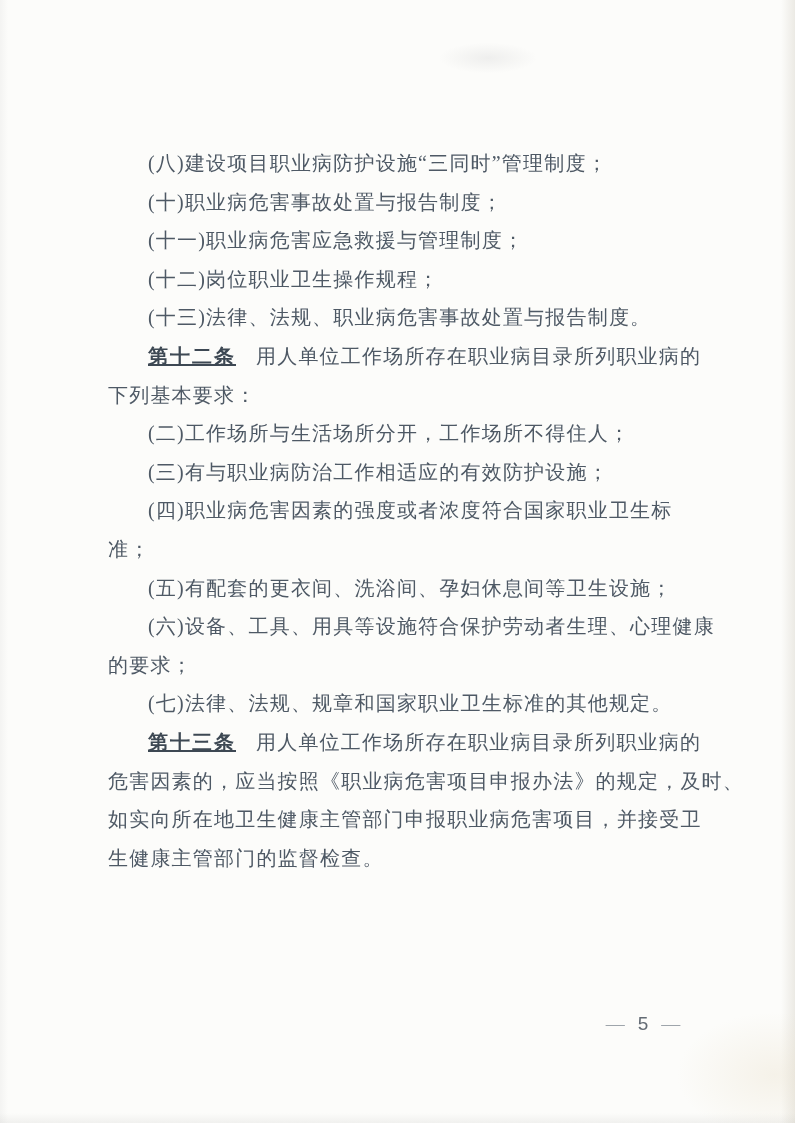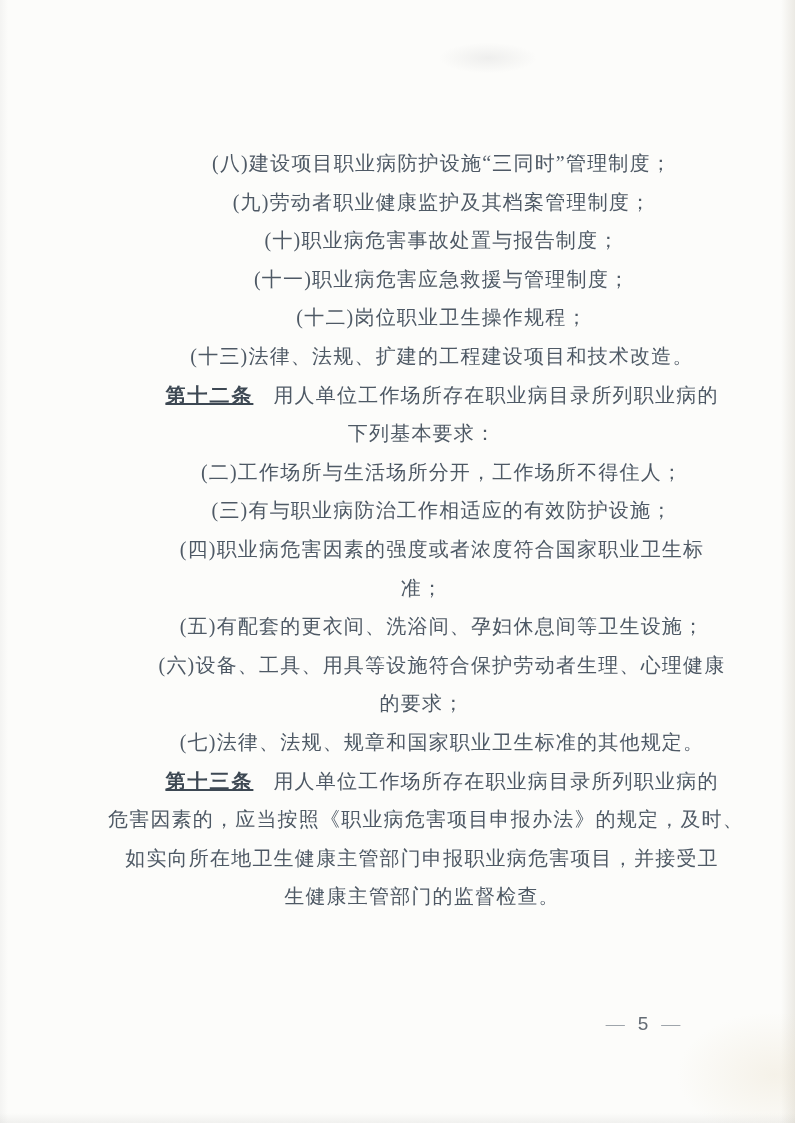--- a/index.html
+++ b/index.html
@@ -24,21 +24,20 @@
       radial-gradient(ellipse 140px 90px at 775px 1075px, rgba(232,222,200,0.35), rgba(232,222,200,0) 70%),
       linear-gradient(to left, rgba(198,192,178,0.30), rgba(198,192,178,0) 14px),
       linear-gradient(to top, rgba(200,200,198,0.22), rgba(200,200,198,0) 10px),
       linear-gradient(to right, rgba(205,205,205,0.18), rgba(205,205,205,0) 8px);
   }
   .text-block {
     position: absolute;
     left: 108px;
     top: 144px;
     width: 628px;
-    text-align: center;
   }
   .line {
     height: 38.6px;
     line-height: 38.6px;
     font-size: 20px;
     letter-spacing: 1.2px;
     color: #4e5965;
     white-space: nowrap;
   }
   .indent {
@@ -73,25 +72,24 @@
     font-family: "Liberation Sans", sans-serif;
   }
 </style>
 </head>
 <body>
 
 <div class="scan-layer"></div>
 
 <div class="text-block">
   <div class="line indent"><span>(八)建设项目职业病防护设施“三同时”管理制度；</span></div>
-  <div class="line indent"><span>(九)劳动者职业健康监护及其档案管理制度；</span></div>
   <div class="line indent"><span>(十)职业病危害事故处置与报告制度；</span></div>
   <div class="line indent"><span>(十一)职业病危害应急救援与管理制度；</span></div>
   <div class="line indent"><span>(十二)岗位职业卫生操作规程；</span></div>
-  <div class="line indent"><span>(十三)法律、法规、扩建的工程建设项目和技术改造。</span></div>
+  <div class="line indent"><span>(十三)法律、法规、职业病危害事故处置与报告制度。</span></div>
 
   <div class="line indent">
     <span class="article-no">第十二条</span><span>用人单位工作场所存在职业病目录所列职业病的</span>
   </div>
   <div class="line"><span>下列基本要求：</span></div>
 
   <div class="line indent"><span>(二)工作场所与生活场所分开，工作场所不得住人；</span></div>
   <div class="line indent"><span>(三)有与职业病防治工作相适应的有效防护设施；</span></div>
   <div class="line indent"><span>(四)职业病危害因素的强度或者浓度符合国家职业卫生标</span></div>
   <div class="line"><span>准；</span></div>

